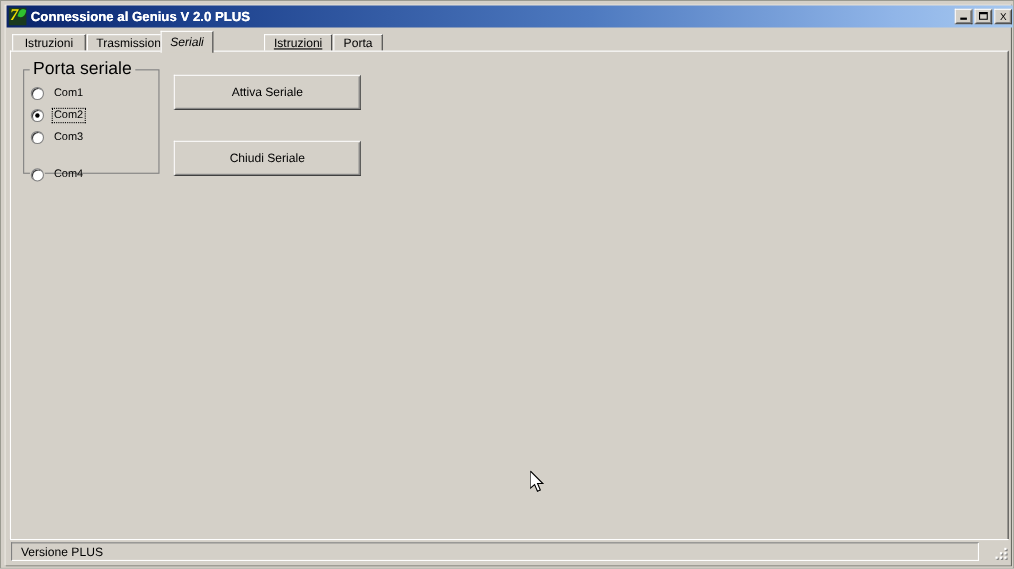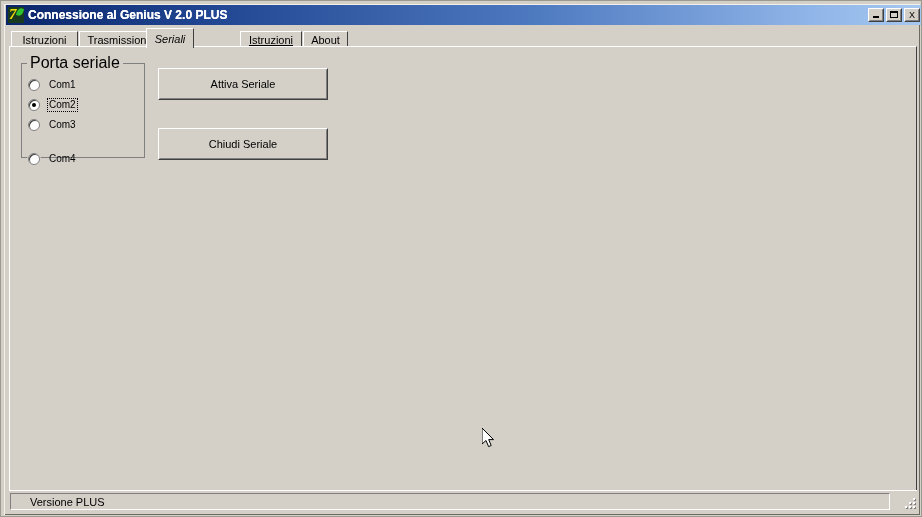--- a/index.html
+++ b/index.html
@@ -295,21 +295,21 @@
     position: absolute;
     left: 1px;
     top: 2px;
     width: 880px;
     height: 17px;
     box-sizing: border-box;
     border: 1px solid;
     border-color: #808080 #ffffff #ffffff #808080;
     display: flex;
     align-items: center;
-    padding-left: 19px;
+    padding-left: 8px;
     font-size: 11px;
     color: #000;
     font-family: "Liberation Sans", sans-serif;
   }
   .resize-grip {
     position: absolute;
     right: 1px;
     bottom: 1px;
     width: 14px;
     height: 14px;
@@ -364,21 +364,21 @@
       <div class="tab active" style="left:137px;width:48px;font-style:italic;">
           <span>Seriali</span>
         </div>
       <div class="tab" style="left:186px;width:44px;margin-top:28px;">
           <span>Edita</span>
         </div>
       <div class="tab" style="left:231px;width:62px;text-decoration:underline;">
           <span>Istruzioni</span>
         </div>
       <div class="tab" style="left:294px;width:45px;">
-          <span>About</span>
+          <span>Porta</span>
         </div>
     </div>
 
     <div class="tabpage">
 
       <div class="groupbox"></div>
       <div class="groupbox-label">Porta seriale</div>
 
       <div class="radio-row" style="top:30px;">
         <span class="radio-mark"></span>

